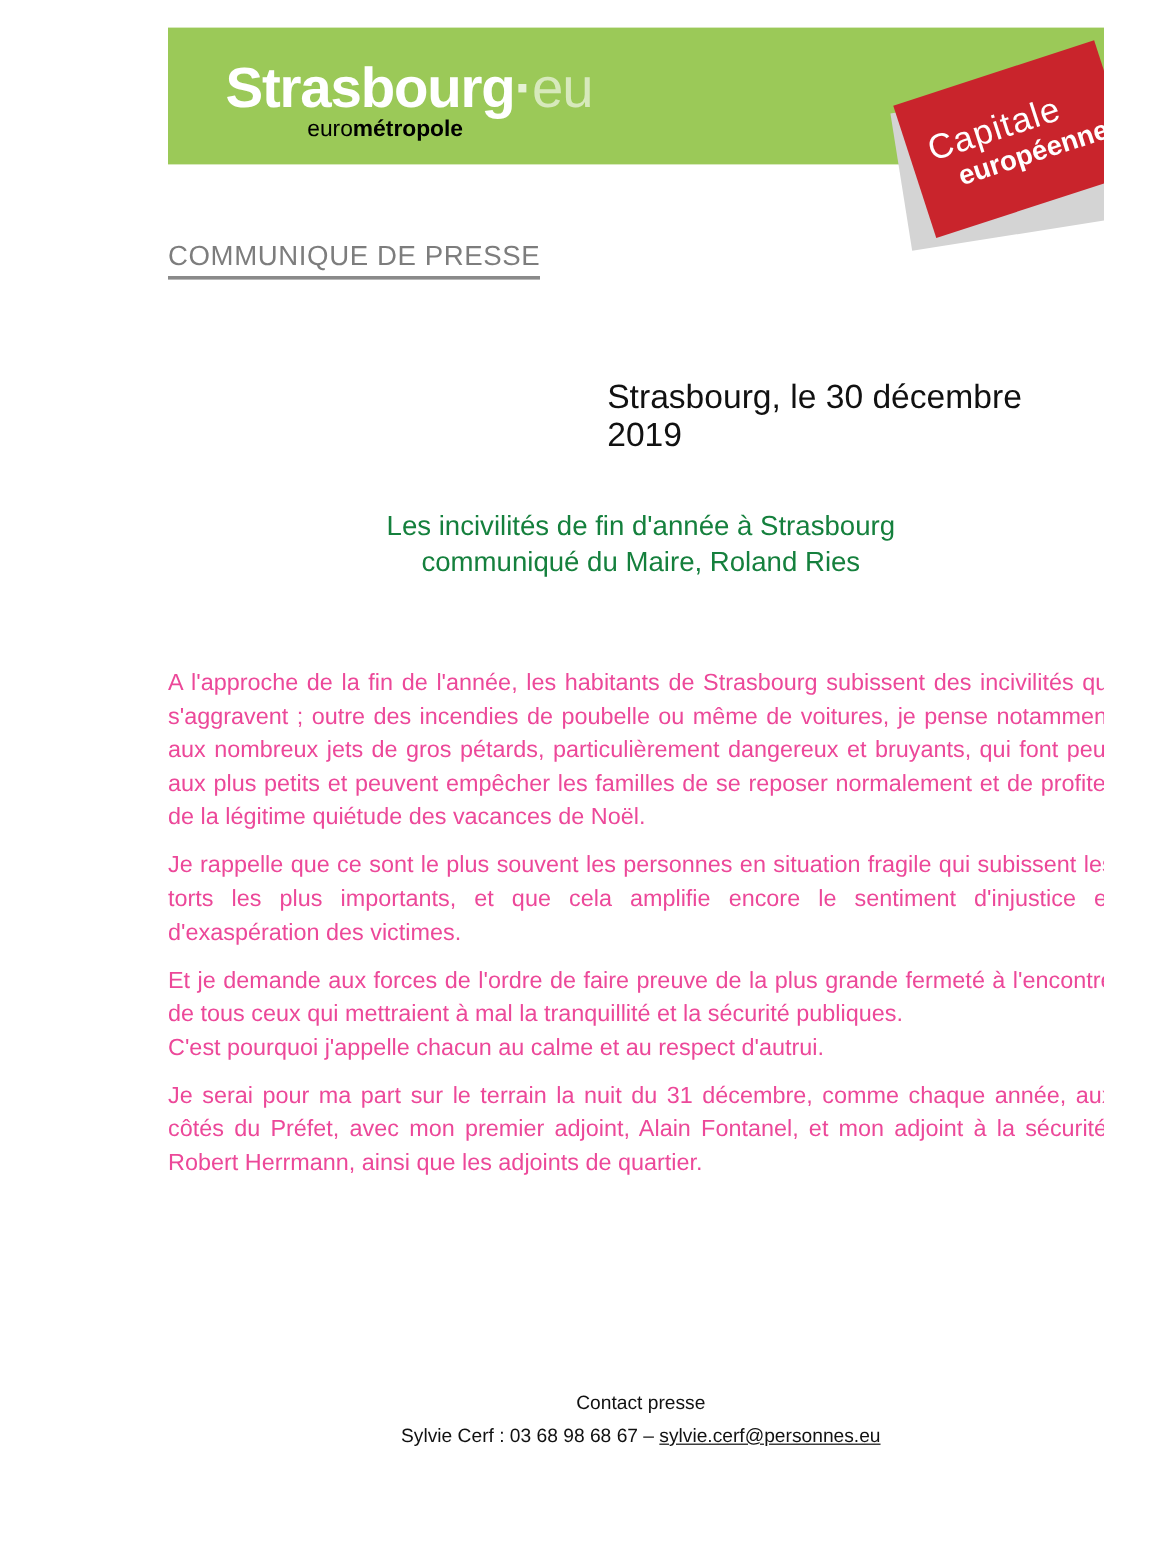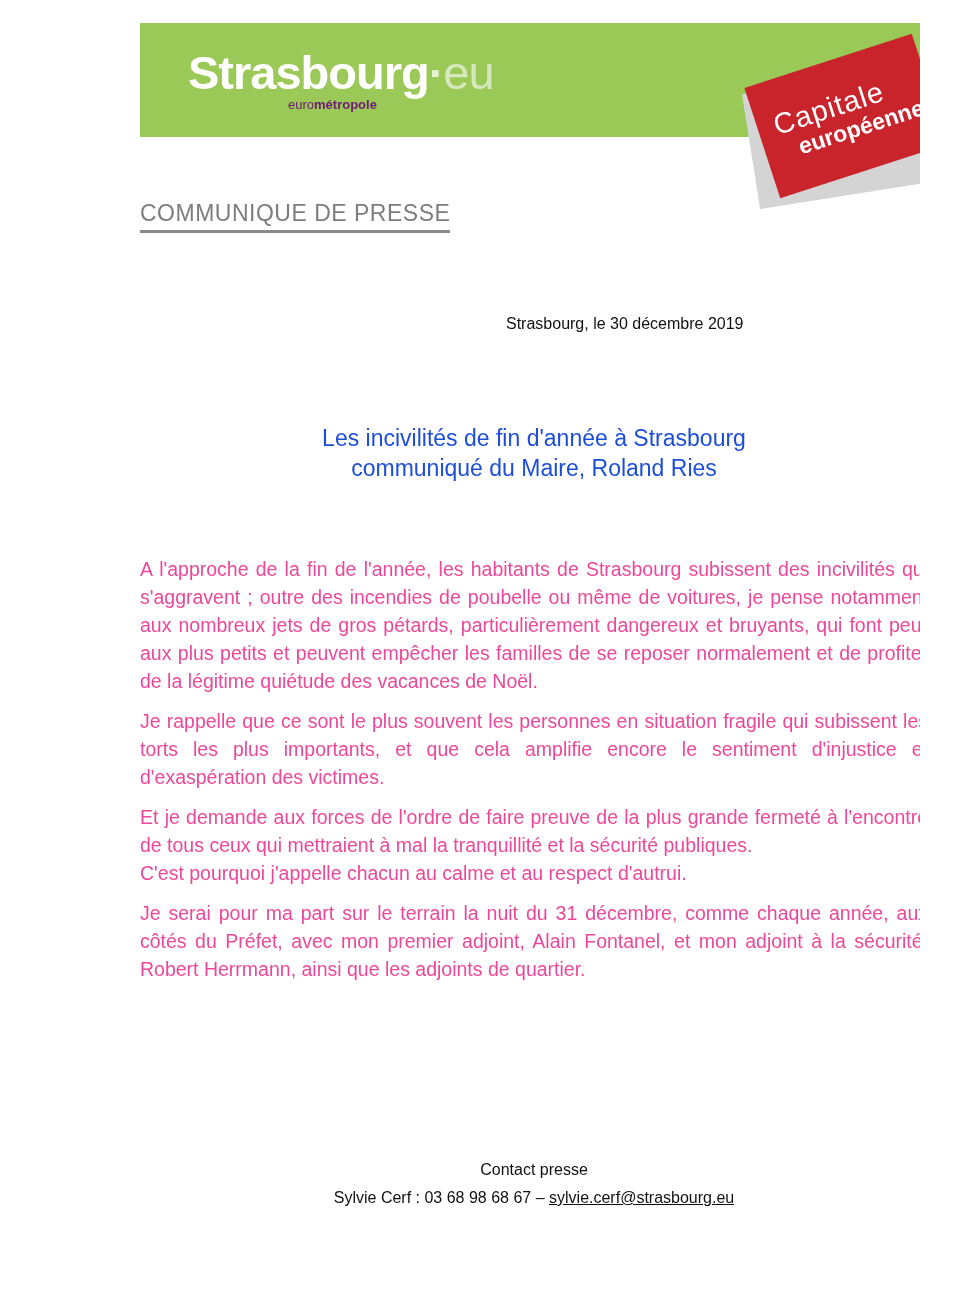--- a/index.html
+++ b/index.html
@@ -17,21 +17,21 @@
   
   .banner {
     position:absolute; left:84px; top:23px;
     width:788px; height:114px;
   }
   .logo { position:absolute; left:48px; top:26px; line-height:1; white-space:nowrap; }
   .logo-line1 { font-size:47px; letter-spacing:-1px; }
   .logo-main { color:#ffffff; font-weight:bold; }
   .logo-dot  { color:rgba(255,255,255,0.75); font-weight:bold; }
   .logo-tld  { color:rgba(255,255,255,0.60); font-weight:normal; }
-  .logo-line2 { margin-top:2px; margin-left:100px; font-size:13px; color:#701a75; letter-spacing:0; }
+  .logo-line2 { margin-top:2px; margin-left:68px; font-size:19px; color:#000000; letter-spacing:0; }
   .logo-sub-light { font-weight:normal; }
   .logo-sub-bold  { font-weight:bold; }
 
   
   .badge-shadow {
     position:absolute; left:702px; top:60px;
     width:176px; height:116px;
     background:#d4d4d4;
     transform:translate(-8px,20px) rotate(-9deg);
   }
@@ -48,26 +48,26 @@
 
   
   .kicker {
     position:absolute; left:84px; top:200px;
     font-size:23px; color:#7d7d7d; letter-spacing:0.5px;
   }
   .kicker-inner { display:inline-block; border-bottom:3px solid #8a8a8a; padding-bottom:3px;text-align:right; }
 
   .dateline {
     position:absolute; left:450px; top:315px;
-    font-size:16px; color:#111111;
+    font-size:28px; color:#111111;
   }
 
   .doc-title {
     position:absolute; left:84px; top:423px; width:788px;
-    text-align:center; font-size:23px; line-height:30px; color:#1d4ed8;
+    text-align:center; font-size:23px; line-height:30px; color:#15803d;
   }
 
   .body-text {
     position:absolute; left:84px; top:555px; width:788px;
     font-size:19.5px; line-height:28px; color:#ec4899;
     text-align:justify;
   }
   .para { margin-bottom:12px; }
   .para-seg { text-align:justify; }
 
@@ -122,17 +122,17 @@
       <div class="para-seg">C'est pourquoi j'appelle chacun au calme et au respect d'autrui.</div>
     </div>
     <div class="para">
       <div class="para-seg">Je serai pour ma part sur le terrain la nuit du 31 décembre, comme chaque année, aux côtés du Préfet, avec mon premier adjoint, Alain Fontanel, et mon adjoint à la sécurité, Robert Herrmann, ainsi que les adjoints de quartier.</div>
     </div>
   </div>
 
   <div class="contact">
     <div>Contact presse</div>
     <div>
-      <span>Sylvie Cerf : 03 68 98 68 67 – </span><span class="email-link">sylvie.cerf@strasbourg.eu</span>
+      <span>Sylvie Cerf : 03 68 98 68 67 – </span><span class="email-link">sylvie.cerf@personnes.eu</span>
     </div>
   </div>
 
 </div>
 
 </body></html>

